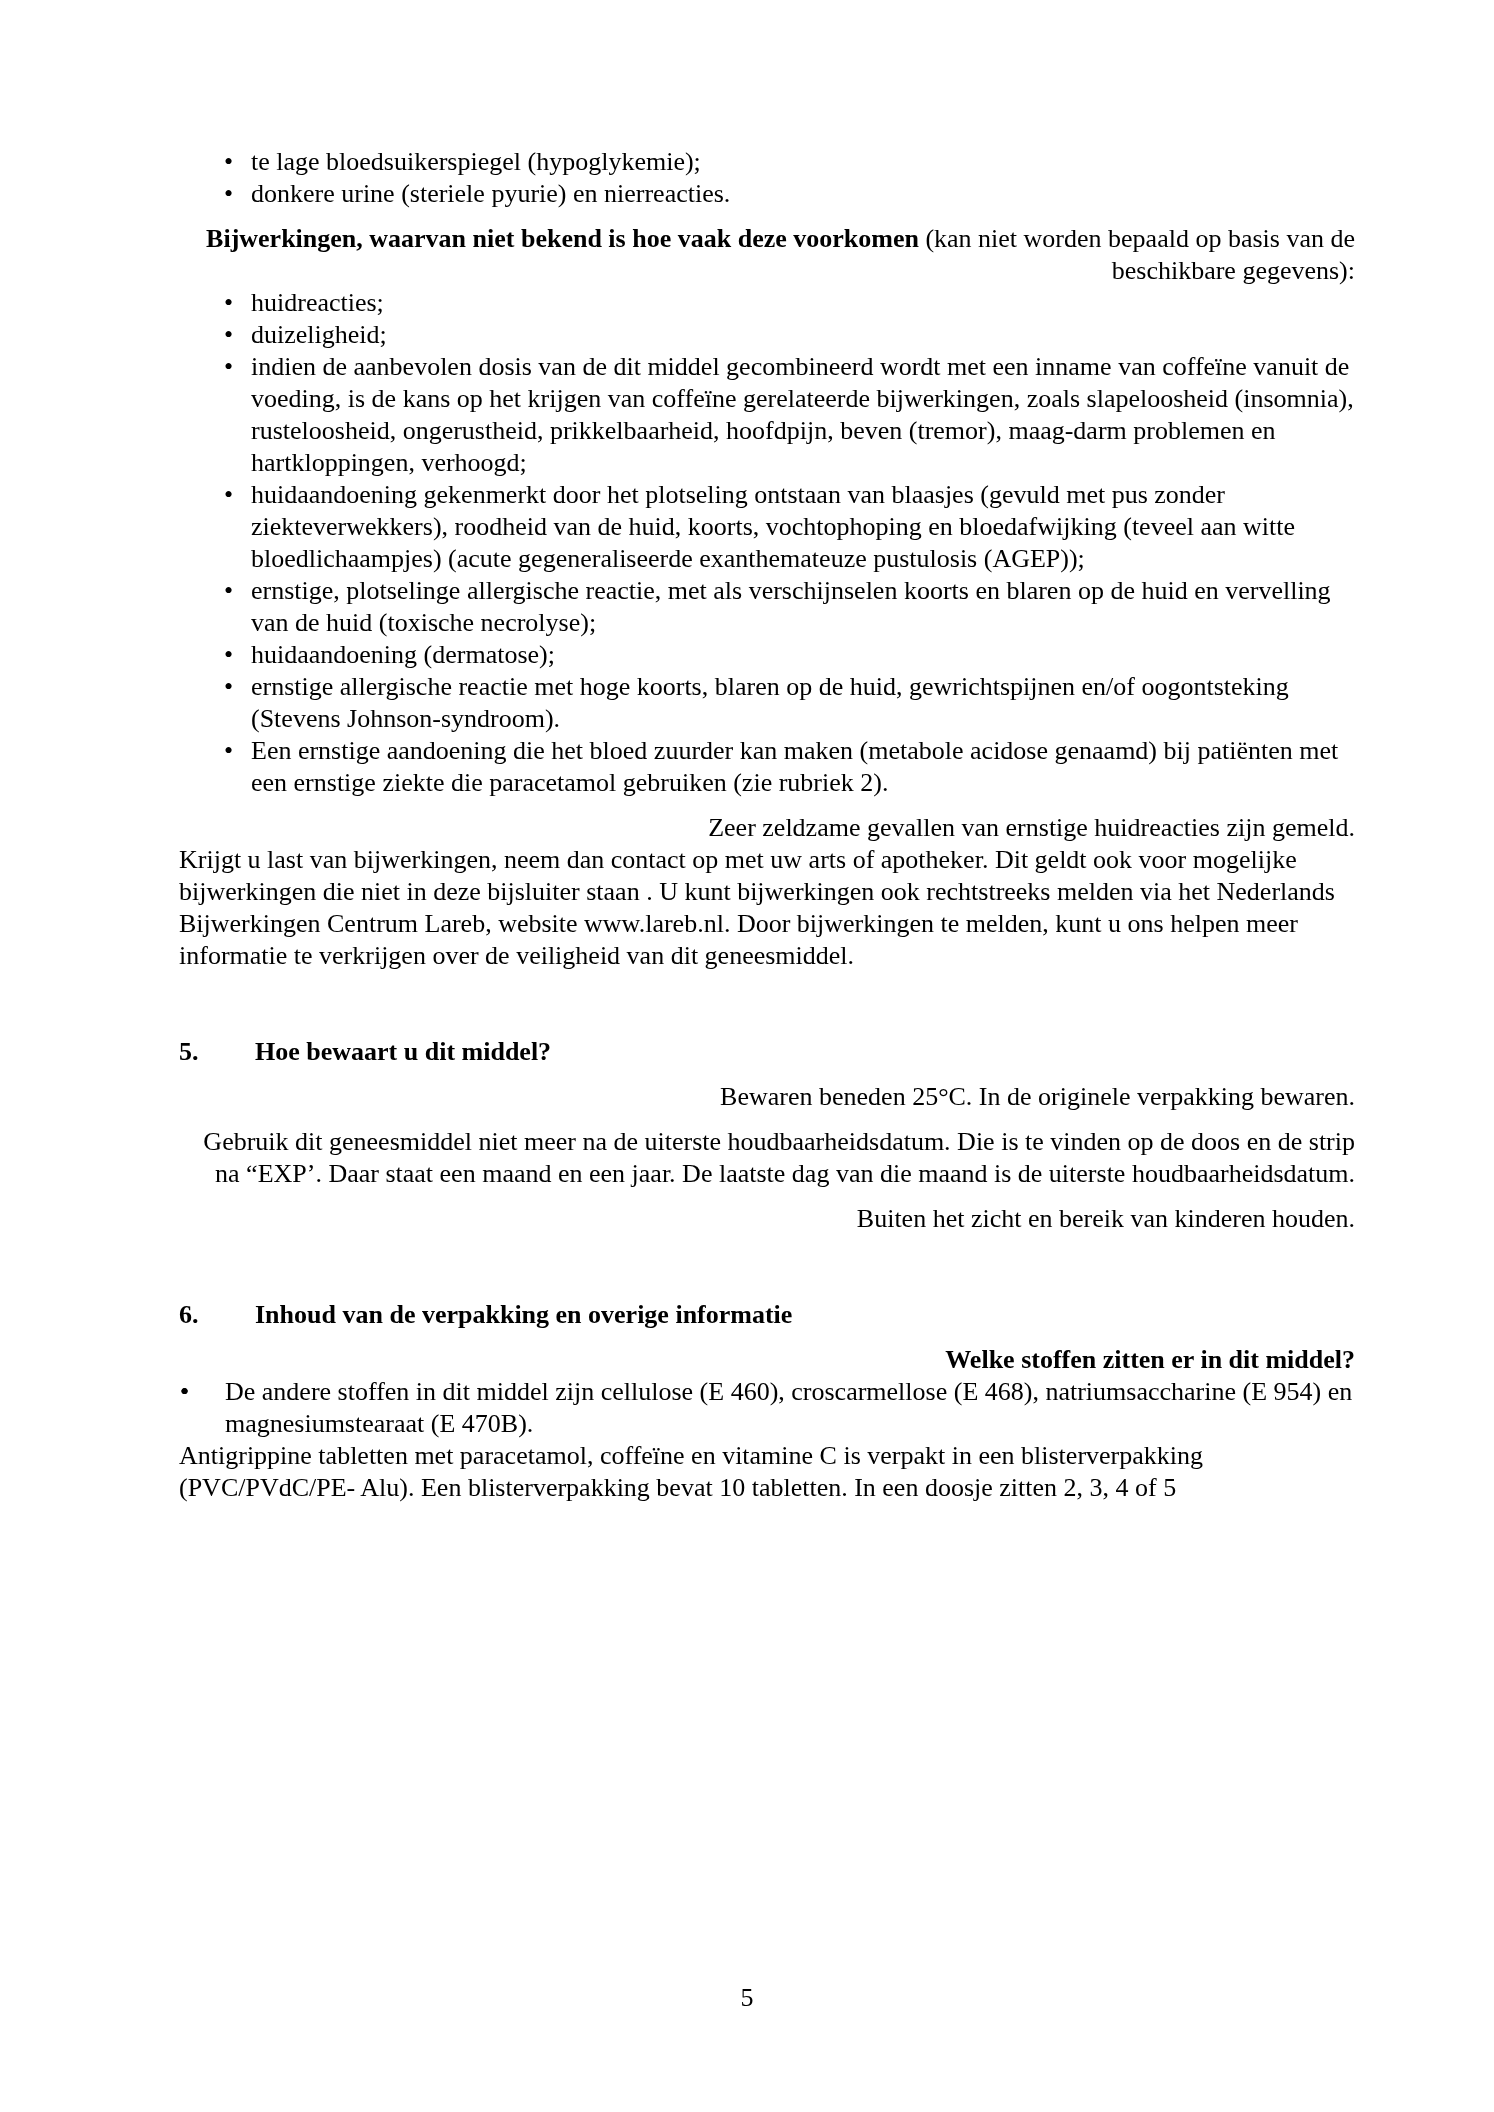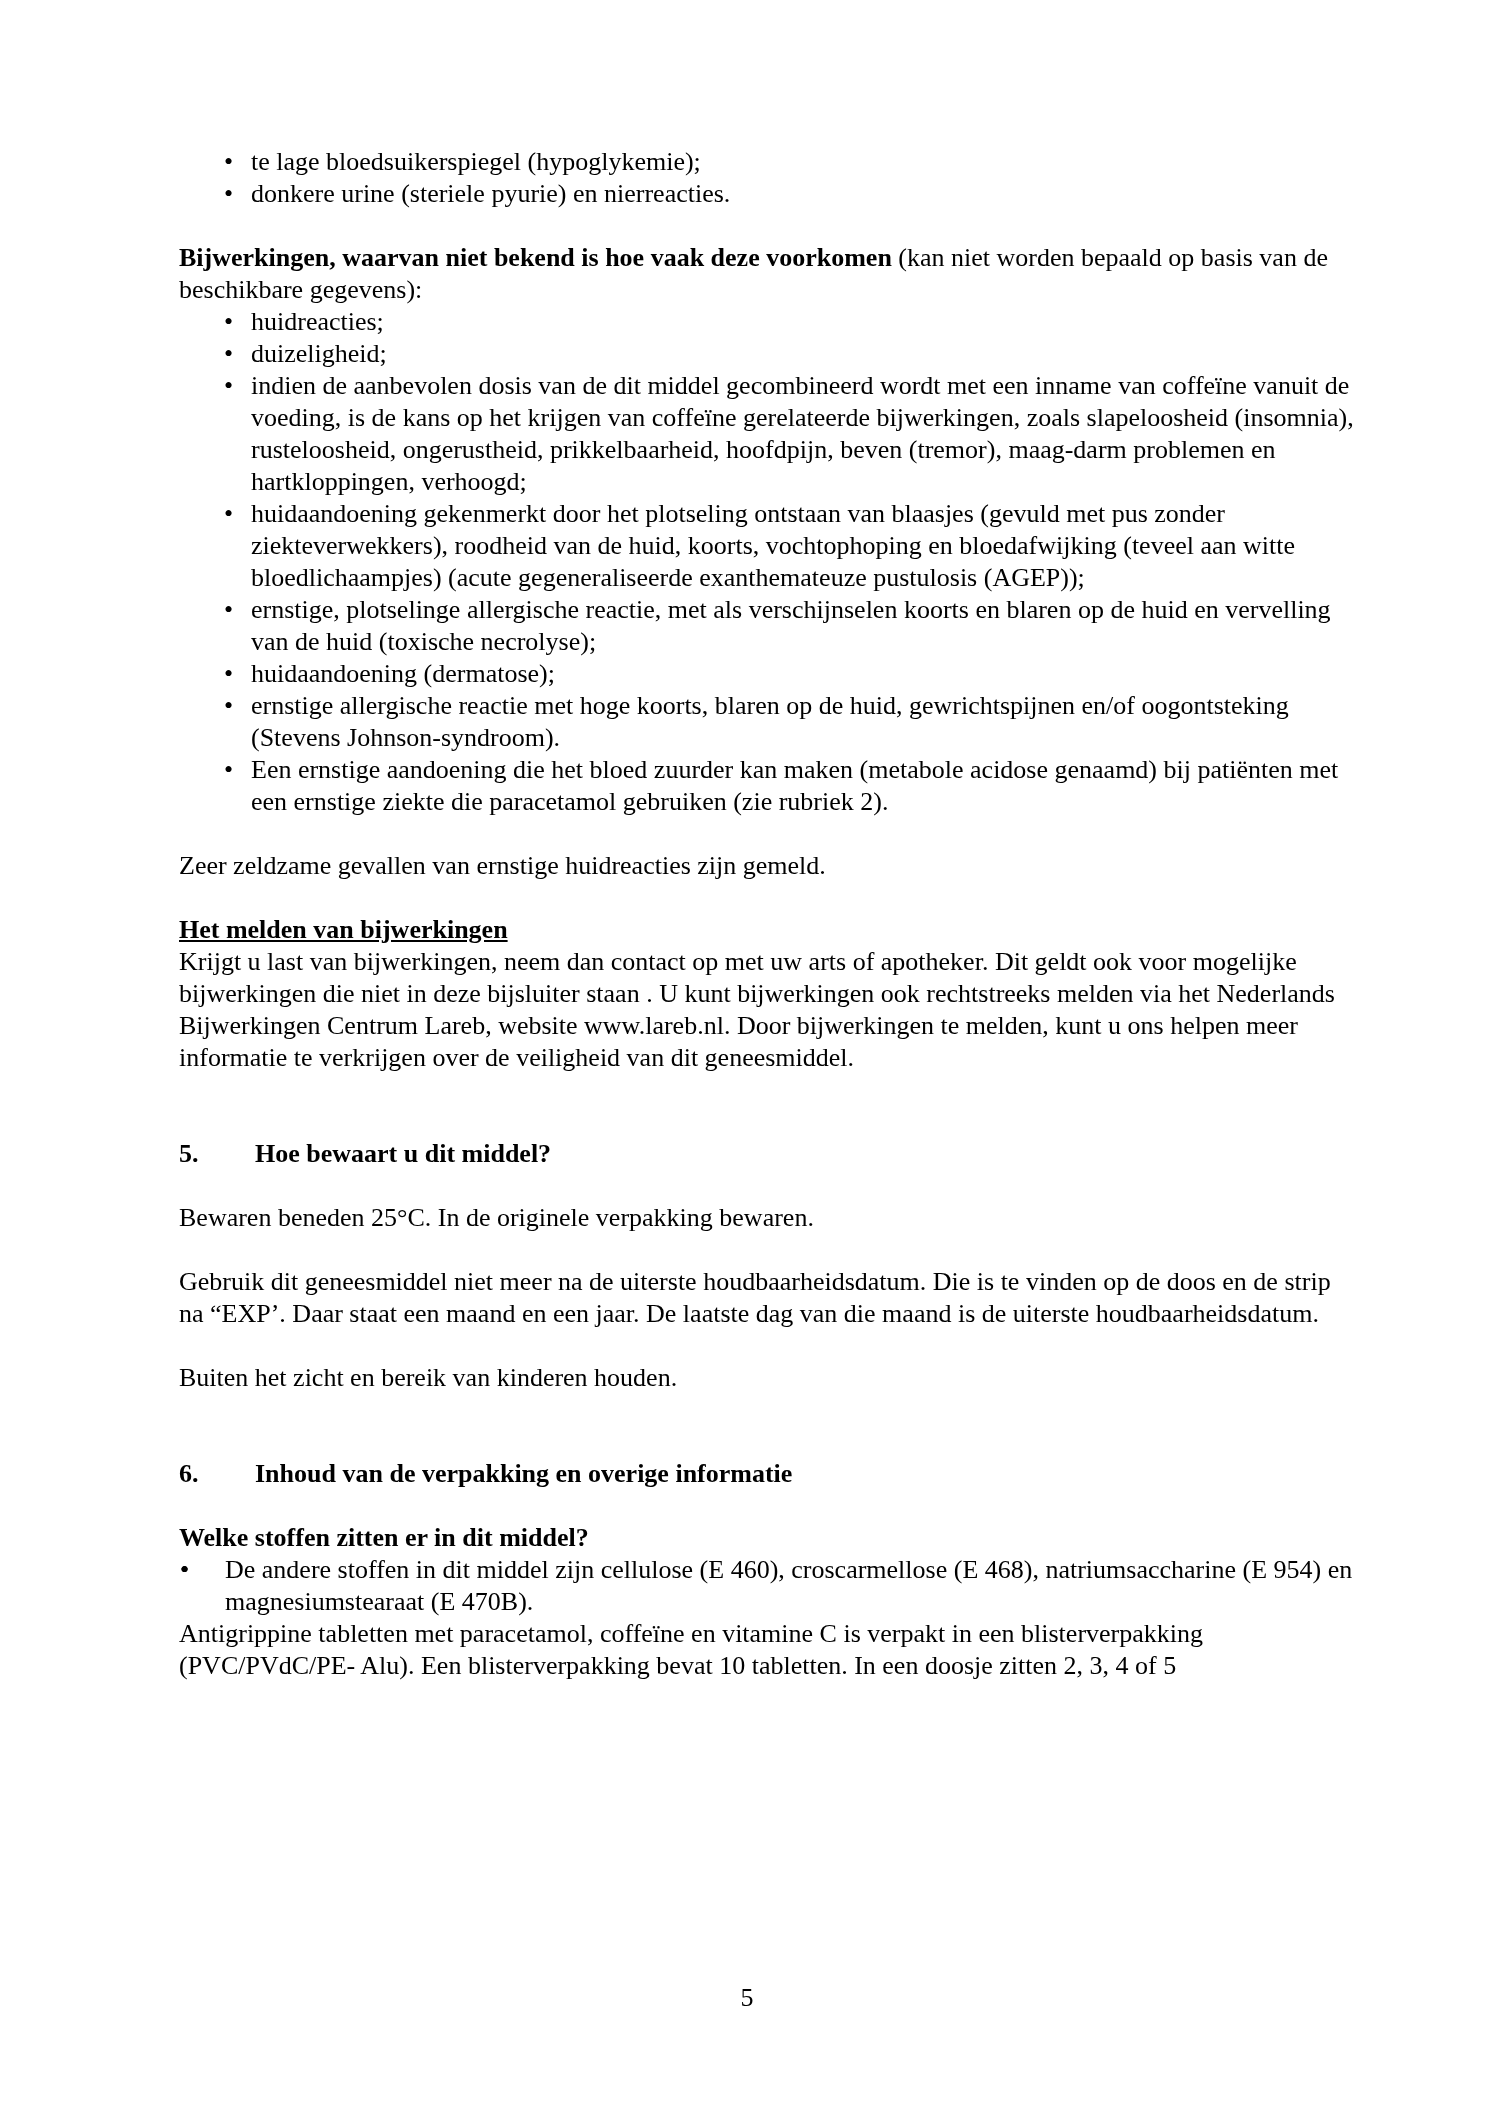--- a/index.html
+++ b/index.html
@@ -21,21 +21,21 @@
   ul { list-style: none; }
 
   
   li.b1 { position: relative; padding-left: 72px; }
   li.b1 > .dot { position: absolute; left: 45px; top: 0; }
 
   
   li.b2 { position: relative; padding-left: 46px; }
   li.b2 > .dot { position: absolute; left: 1px; top: 0; }
 
-  .gap1 { margin-top: 32px; }   
+  .gap1 { margin-top: 13px; text-align: right; }   
   .gap2 { margin-top: 64px; }   
 
   .bold { font-weight: bold; }
   .underline { text-decoration: underline; }
 
   .section-heading { display: flex; font-weight: bold; }
   .section-heading .num { width: 76px; flex: none; }
 
   .footer {
     position: absolute;
@@ -62,21 +62,20 @@
     <li class="b1"><span class="dot">•</span><span>indien de aanbevolen dosis van de dit middel gecombineerd wordt met een inname van coffeïne vanuit de voeding, is de kans op het krijgen van coffeïne gerelateerde bijwerkingen, zoals slapeloosheid (insomnia), rusteloosheid, ongerustheid, prikkelbaarheid, hoofdpijn, beven (tremor), maag-darm problemen en hartkloppingen, verhoogd;</span></li>
     <li class="b1"><span class="dot">•</span><span>huidaandoening gekenmerkt door het plotseling ontstaan van blaasjes (gevuld met pus zonder ziekteverwekkers), roodheid van de huid, koorts, vochtophoping en bloedafwijking (teveel aan witte bloedlichaampjes) (acute gegeneraliseerde exanthemateuze pustulosis (AGEP));</span></li>
     <li class="b1"><span class="dot">•</span><span>ernstige, plotselinge allergische reactie, met als verschijnselen koorts en blaren op de huid en vervelling van de huid (toxische necrolyse);</span></li>
     <li class="b1"><span class="dot">•</span><span>huidaandoening (dermatose);</span></li>
     <li class="b1"><span class="dot">•</span><span>ernstige allergische reactie met hoge koorts, blaren op de huid, gewrichtspijnen en/of oogontsteking (Stevens Johnson-syndroom).</span></li>
     <li class="b1"><span class="dot">•</span><span>Een ernstige aandoening die het bloed zuurder kan maken (metabole acidose genaamd) bij patiënten met een ernstige ziekte die paracetamol gebruiken (zie rubriek 2).</span></li>
   </ul>
 
   <p class="gap1">Zeer zeldzame gevallen van ernstige huidreacties zijn gemeld.</p>
 
-  <h3 class="gap1 bold"><span class="underline">Het melden van bijwerkingen</span></h3>
   <p>Krijgt u last van bijwerkingen, neem dan contact op met uw arts of apotheker. Dit geldt ook voor mogelijke bijwerkingen die niet in deze bijsluiter staan . U kunt bijwerkingen ook rechtstreeks melden via het Nederlands Bijwerkingen Centrum Lareb, website www.lareb.nl. Door bijwerkingen te melden, kunt u ons helpen meer informatie te verkrijgen over de veiligheid van dit geneesmiddel.</p>
 
   <h2 class="gap2 section-heading">
     <span class="num">5.</span>
     <span>Hoe bewaart u dit middel?</span>
   </h2>
   <p class="gap1">Bewaren beneden 25°C. In de originele verpakking bewaren.</p>
   <p class="gap1">Gebruik dit geneesmiddel niet meer na de uiterste houdbaarheidsdatum. Die is te vinden op de doos en de strip na “EXP’. Daar staat een maand en een jaar. De laatste dag van die maand is de uiterste houdbaarheidsdatum.</p>
   <p class="gap1">Buiten het zicht en bereik van kinderen houden.</p>
 

